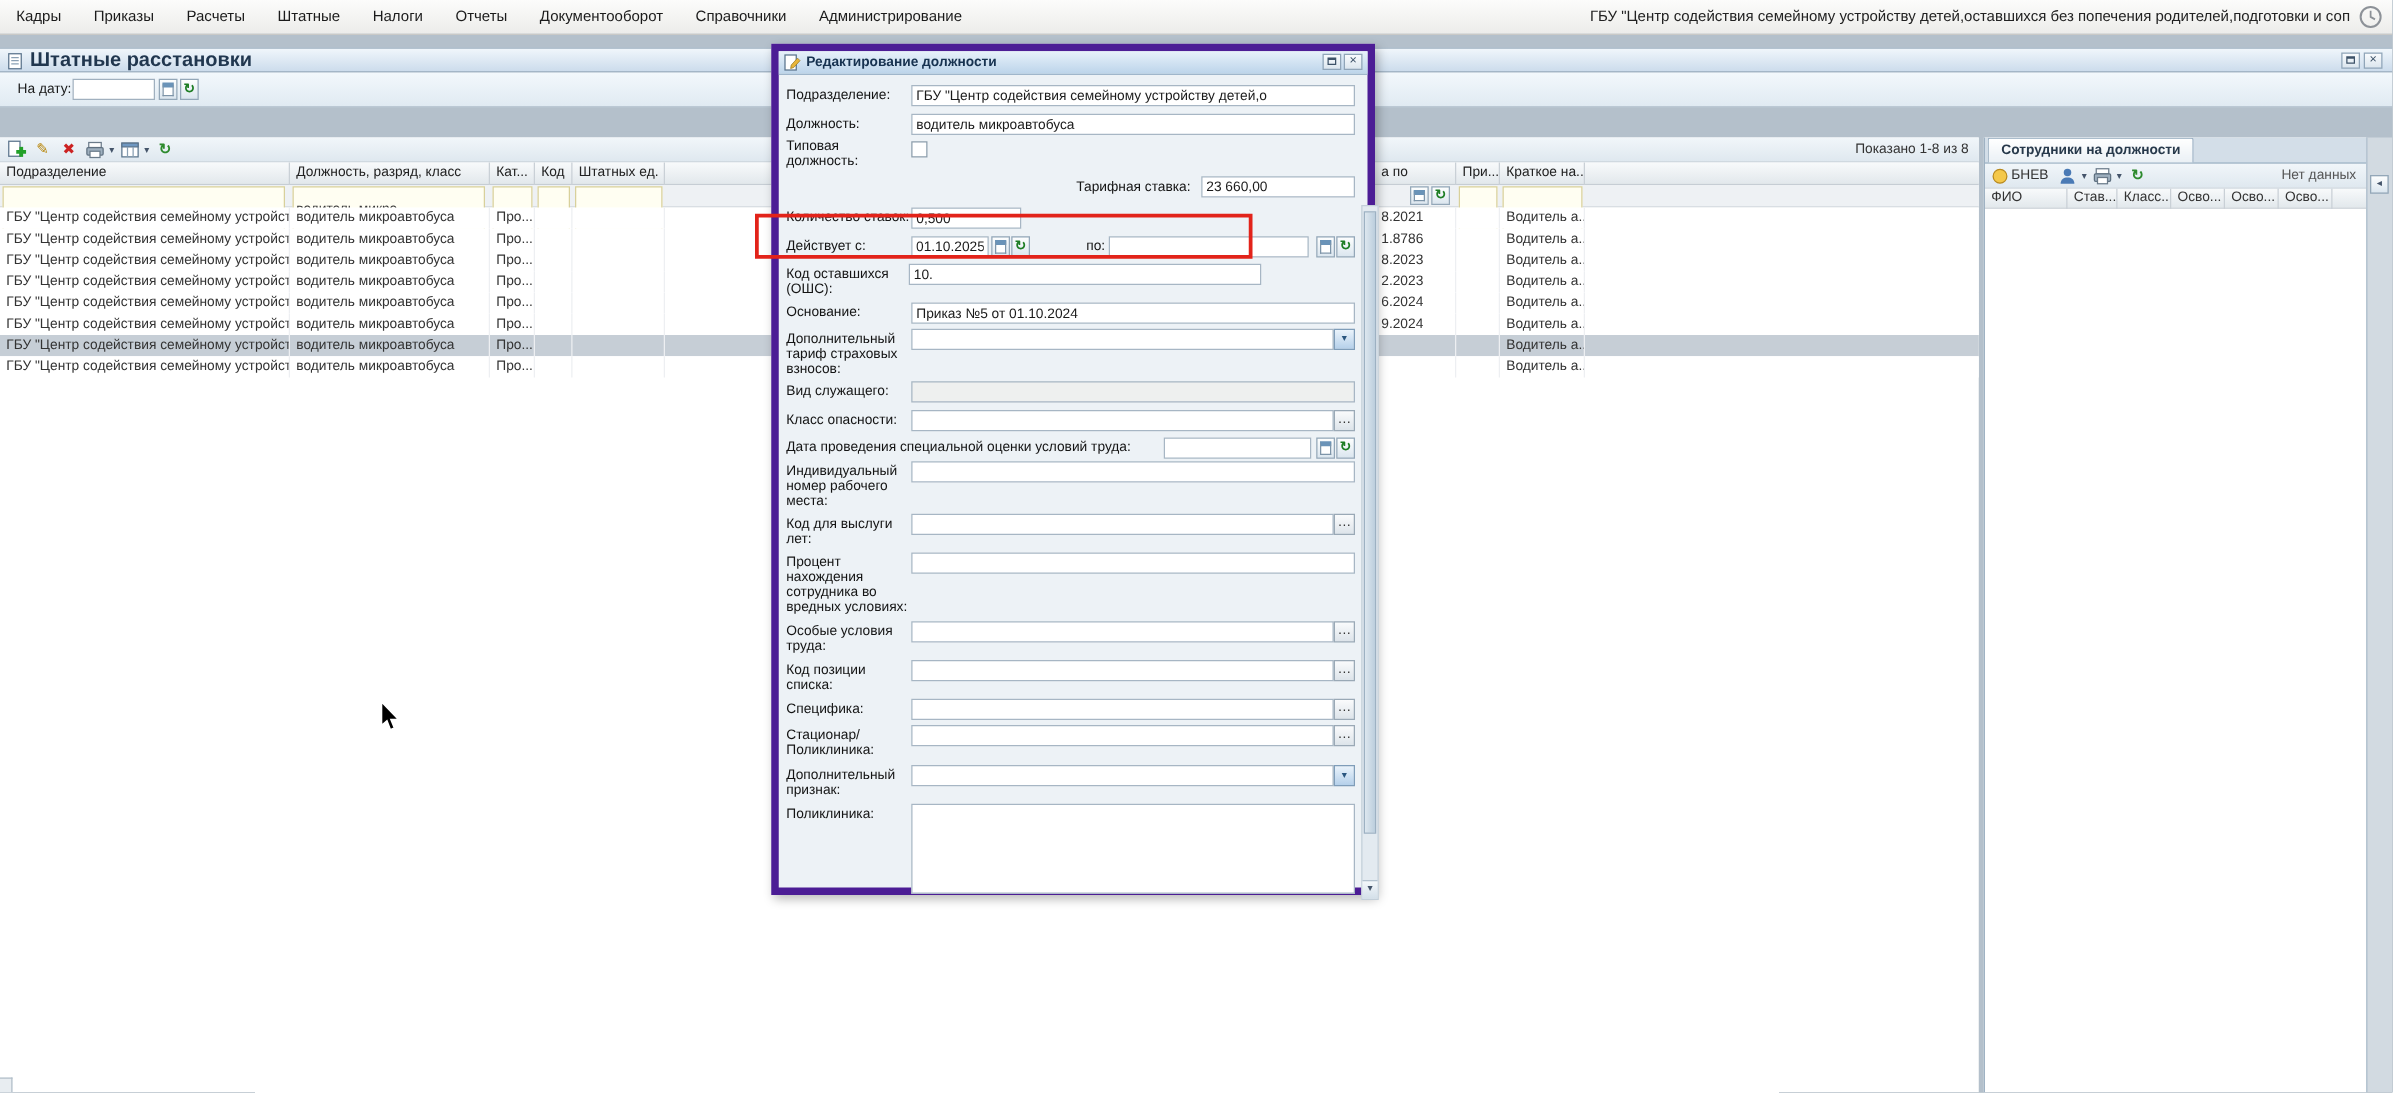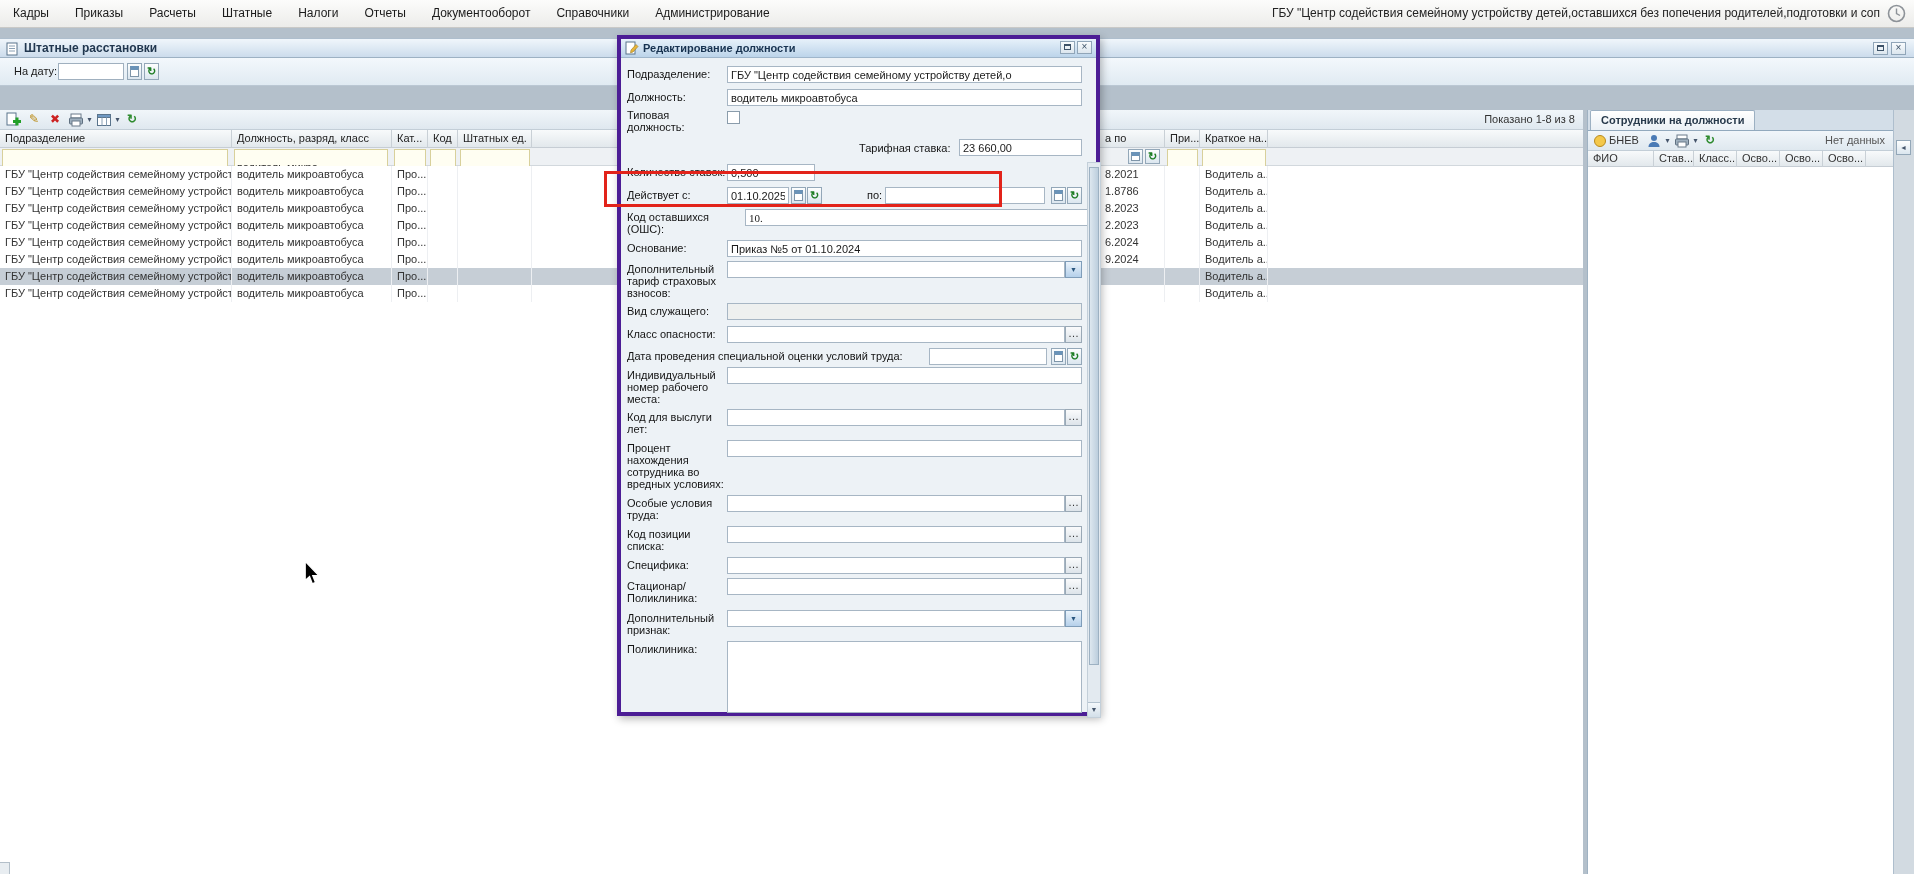--- a/index.html
+++ b/index.html
@@ -8,21 +8,21 @@
   .abs{position:absolute}
 
   
   #menubar{position:absolute;left:0;top:0;width:1914px;height:28px;background:linear-gradient(#fcfcfb,#ececea);border-bottom:1px solid #c9c9c7;display:flex;align-items:center;z-index:5}
   .menu-item{padding:0 13px;font-size:12px;color:#1b1b1b;line-height:27px;cursor:pointer;white-space:nowrap}
   #org-name{position:absolute;right:34px;top:0;line-height:27px;font-size:12px;color:#222;white-space:nowrap}
   #clock{position:absolute;right:8px;top:4px}
 
   
   #main-titlebar{position:absolute;left:0;top:38px;width:1914px;height:20px;background:linear-gradient(#f0f6fb,#ccdcec);border-top:1px solid #aebecd;border-bottom:1px solid #9db1c3}
-  #main-title{position:absolute;left:24px;top:0;font-size:12px;font-weight:bold;color:#21374f;line-height:19px;white-space:nowrap}
+  #main-title{position:absolute;left:24px;top:0;font-size:16px;font-weight:bold;color:#21374f;line-height:19px;white-space:nowrap}
   .winbtn{position:absolute;top:3px;width:15px;height:13px;border:1px solid #90a5b8;background:linear-gradient(#f8fbfd,#dce6ee);font-size:10px;line-height:10px;text-align:center;color:#3d5268;cursor:pointer}
   .box-glyph{display:inline-block;width:7px;height:6px;border:1px solid #3d5268;border-top-width:2px;margin-top:2px}
 
   
   #ondate-bar{position:absolute;left:0;top:58px;width:1914px;height:28px;background:linear-gradient(#f3f8fc,#e0eaf2);border-bottom:1px solid #bac7d3}
   #ondate-label{position:absolute;left:14px;top:0;font-size:11px;line-height:27px;color:#1a1a1a}
   .tinput{position:absolute;height:17px;border:1px solid #a0b0bf;background:#fff;font:11px "Liberation Sans",sans-serif;padding:0 3px;color:#1a1a1a}
   .ibtn{position:absolute;width:15px;height:17px;border:1px solid #93a7b8;background:linear-gradient(#fdfefe,#dbe6ef);cursor:pointer}
   .cal-glyph{position:absolute;left:2px;right:2px;top:2px;bottom:2px;background:#fff;border:1px solid #7e95a9;border-top:4px solid #6a93b8}
   .grn-glyph{position:absolute;left:0;right:0;top:0;font-size:11px;line-height:15px;color:#1d7d24;text-align:center;font-weight:bold}
@@ -56,21 +56,21 @@
   #rp-nodata{position:absolute;right:8px;top:0;line-height:19px;font-size:11px;color:#555}
   #rp-head{position:absolute;left:0;top:41px;width:100%;height:16px;background:linear-gradient(#f8fafb,#e2e8ec);border-bottom:1px solid #c6cdd4}
   .rhcell{position:absolute;top:0;height:16px;line-height:15px;font-size:11px;color:#333;padding-left:5px;border-right:1px solid #c9d0d6;overflow:hidden;white-space:nowrap;cursor:pointer}
   #bnev-label{position:absolute;left:21px;top:0;font-size:11px;line-height:19px;color:#333}
 
   
   #right-strip{position:absolute;left:1893px;top:110px;width:21px;height:764px;background:#d2dae1;border-left:1px solid #aebecd}
   #collapse-btn{position:absolute;left:2px;top:30px;width:15px;height:15px;border:1px solid #93a7b8;background:linear-gradient(#fdfefe,#dbe6ef);font-size:7px;line-height:13px;text-align:center;color:#44546a;cursor:pointer}
 
   
-  #dialog{position:absolute;left:617px;top:35px;width:483px;height:681px;background:#edf2f6;border:4px solid #4c1d95;box-shadow:2px 3px 8px rgba(0,0,0,.28);z-index:50}
+  #dialog{position:absolute;left:617px;top:35px;width:483px;height:681px;background:#edf2f6;border:6px solid #4c1d95;box-shadow:2px 3px 8px rgba(0,0,0,.28);z-index:50}
   #dlg-titlebar{position:absolute;left:0;top:0;width:100%;height:19px;background:linear-gradient(#e7f1fa,#bcd4ea);border-bottom:1px solid #9fb6cb}
   #dlg-title{position:absolute;left:22px;top:0;font-size:11px;font-weight:bold;color:#173250;line-height:18px;white-space:nowrap}
   #dlg-body{position:absolute;left:0;top:19px;width:481px;height:660px}
   .dlbl{position:absolute;left:6px;width:100px;font-size:11px;line-height:12px;color:#141414}
   .din{position:absolute;height:17px;border:1px solid #a7b6c4;background:#fff;font:11px "Liberation Sans",sans-serif;padding:0 3px;color:#1a1a1a}
   .din.dis{background:#eef0ef}
   .trg{position:absolute;width:17px;height:17px;border:1px solid #7f9db9;background:linear-gradient(#eaf3fb,#b5d0ea);font-size:7px;color:#2a567f;text-align:center;line-height:16px;cursor:pointer}
   .ell{position:absolute;width:17px;height:17px;border:1px solid #9aa9b6;background:linear-gradient(#fafbfc,#dde4ea);font-size:11px;line-height:13px;text-align:center;color:#333;cursor:pointer}
   .chk{position:absolute;width:13px;height:13px;border:1px solid #8a9cab;background:#fff;cursor:pointer}
   .dta{position:absolute;border:1px solid #a7b6c4;background:#fff;font:11px "Liberation Sans",sans-serif;padding:2px 3px;color:#1a1a1a;resize:none}
@@ -344,21 +344,21 @@
       <span class="dlbl" style="left:246px;top:131px;width:25px">по:</span>
       <input class="din" style="left: 264px; top: 129px; width: 160px;" value="">
       <span class="ibtn" style="left:430px;top:129px">
           <span class="cal-glyph"></span>
         </span>
       <span class="ibtn" style="left:446px;top:129px">
           <span class="grn-glyph">↻</span>
         </span>
 
       <span class="dlbl" style="top:153px">Код оставшихся (ОШС):</span>
-      <input class="din" style="left: 124px; top: 151px; width: 343px; font-family: Liberation Serif, serif;" value="10.">
+      <input class="din" style="left: 104px; top: 151px; width: 282px;" value="10.">
 
       <span class="dlbl" style="top:184px">Основание:</span>
       <input class="din" style="left: 106px; top: 182px; width: 355px;" value="Приказ №5 от 01.10.2024">
 
       <span class="dlbl" style="top:205px">Дополнительный тариф страховых взносов:</span>
       <input class="din" style="left: 106px; top: 203px; width: 338px;" value="">
       <span class="trg" style="left:444px;top:203px">▼</span>
 
       <span class="dlbl" style="top:247px">Вид служащего:</span>
       <input class="din dis" style="left: 106px; top: 245px; width: 355px;" value="">

